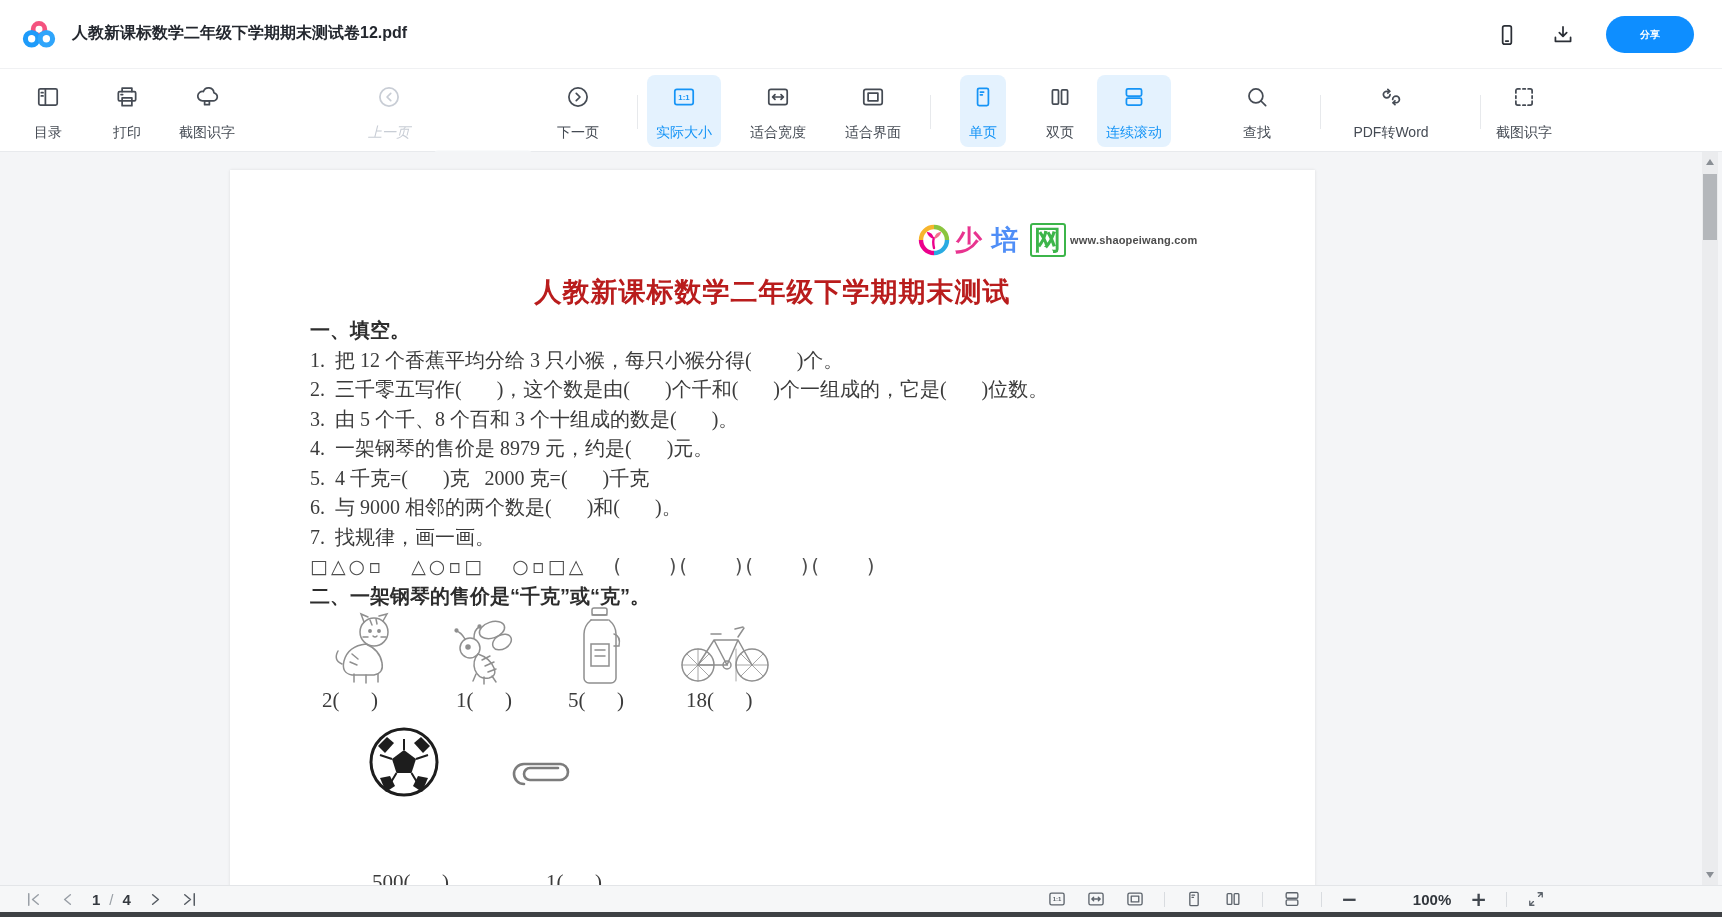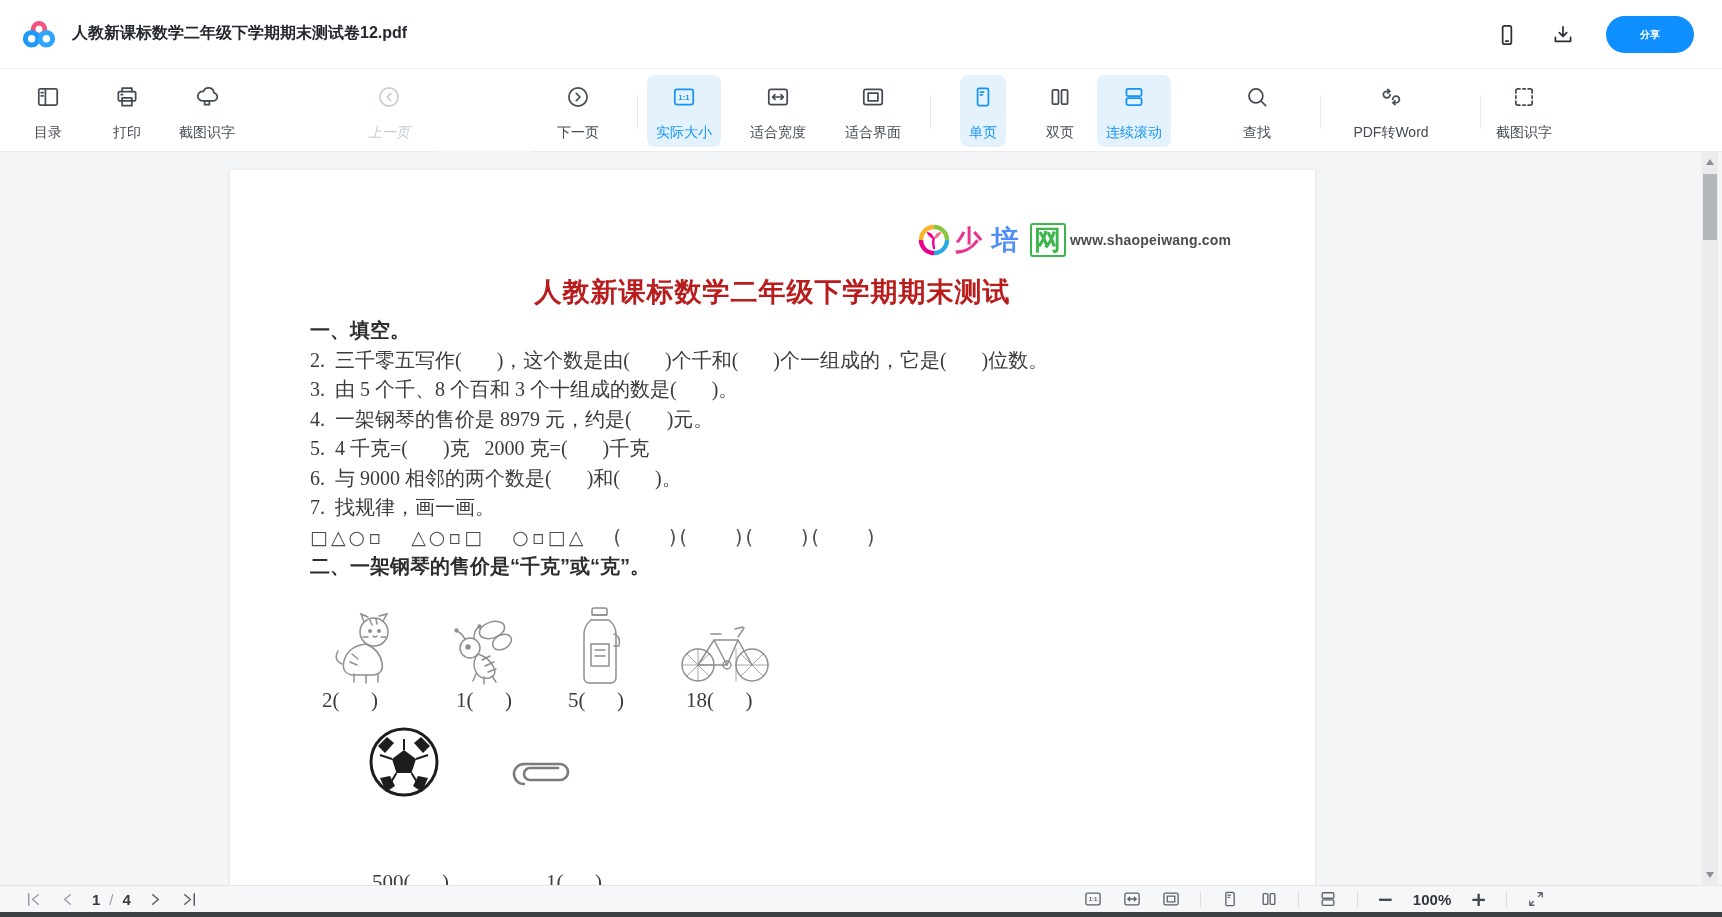--- a/index.html
+++ b/index.html
@@ -36,21 +36,21 @@
   .content { position:absolute; top:152px; left:0; right:0; height:733px; background:#f4f5f7; overflow:hidden; }
   .page { position:absolute; left:230px; top:18px; width:1085px; height:790px; background:#fff;
           box-shadow:0 0 3px rgba(0,0,0,.10); }
 
   .brand-row { position:absolute; left:686px; top:52px; display:flex; align-items:center; }
   .brand-ic { width:36px; height:36px; }
   .brand-txt { font-size:27px; font-weight:700; margin-left:3px; letter-spacing:1px;
                font-family:"Liberation Sans", sans-serif; }
   .b-shao { color:#e8338f; } .b-pei { color:#4f8ef7; }
   .b-wang { color:#3cb54a; border:2px solid #3cb54a; border-radius:3px; padding:0 2px; margin-left:2px; }
-  .brand-url { font-size:14px; font-weight:600; color:#4c4c4c; margin-left:4px; letter-spacing:.2px; }
+  .brand-url { font-size:11px; font-weight:600; color:#4c4c4c; margin-left:4px; letter-spacing:.2px; }
 
   .doc-title { position:absolute; top:104px; left:0; right:0; text-align:center; font-size:27px;
                font-weight:700; color:#b91c1c; font-family:"Liberation Sans", sans-serif; letter-spacing:1px; }
 
   .doc-body { position:absolute; left:80px; top:146px; }
   .doc-line { height:29.5px; line-height:29.5px; white-space:pre; font-size:20px; color:#3b3b3b;
               font-family:"Liberation Serif", serif; }
   .doc-line.hd { font-family:"Liberation Sans", sans-serif; font-weight:700; color:#2d2d2d; font-size:20px; }
   .doc-line.shapes { font-family:"DejaVu Sans", sans-serif; font-size:19px; color:#4d4d4d; letter-spacing:3px; }
 
@@ -77,21 +77,21 @@
   .sb-ic { width:19px; height:19px; cursor:pointer; }
   .c-dim { color:#9aa0a7; } .c-drk { color:#575d64; }
   .sb-page { display:flex; gap:9px; font-size:15px; font-weight:700; color:#34393f; }
   .sb-page .sep { color:#9aa0a6; font-weight:400; }
   .sb-right { position:absolute; right:176px; top:0; bottom:0; display:flex; align-items:center; gap:19px;
               color:#5c636b; }
   .sb-right .sb-ic { width:20px; height:20px; }
   .sbsep { width:1px; height:15px; background:#d9dce0; }
   .zoom-btn { font-size:20px; line-height:20px; font-weight:600; color:#41474e; cursor:pointer;
               font-family:"DejaVu Sans", sans-serif; }
-  .zoom-val { font-size:15px; font-weight:700; color:#32373d; }
+  .zoom-val { font-size:15px; font-weight:700; color:#32373d;margin-left:36px; }
 
   .bottom-strip { position:absolute; top:912px; left:0; right:0; height:5px; background:#3e4144; }
 
   svg.ln { stroke:currentColor; fill:none; stroke-width:1.6; stroke-linecap:round; stroke-linejoin:round; }
   svg text { stroke:none; fill:currentColor; }
 </style>
 </head>
 <body>
 
 <div class="app">
@@ -270,20 +270,21 @@
           <span class="b-pei">培</span>
           <span class="b-wang">网</span>
         </span>
         <span class="brand-url">www.shaopeiwang.com</span>
       </div>
 
       <div class="doc-title">人教新课标数学二年级下学期期末测试</div>
 
       <div class="doc-body">
         <div class="doc-line hd">一、填空。</div>
+        <div class="doc-line">1.  把 12 个香蕉平均分给 3 只小猴，每只小猴分得(         )个。</div>
         <div class="doc-line">2.  三千零五写作(       )，这个数是由(       )个千和(       )个一组成的，它是(       )位数。</div>
         <div class="doc-line">3.  由 5 个千、8 个百和 3 个十组成的数是(       )。</div>
         <div class="doc-line">4.  一架钢琴的售价是 8979 元，约是(       )元。</div>
         <div class="doc-line">5.  4 千克=(       )克   2000 克=(       )千克</div>
         <div class="doc-line">6.  与 9000 相邻的两个数是(       )和(       )。</div>
         <div class="doc-line">7.  找规律，画一画。</div>
         <div class="doc-line shapes">□△○▫   △○▫□   ○▫□△   (     )(     )(     )(     )</div>
         <div class="doc-line hd">二、一架钢琴的售价是“千克”或“克”。</div>
       </div>
 

